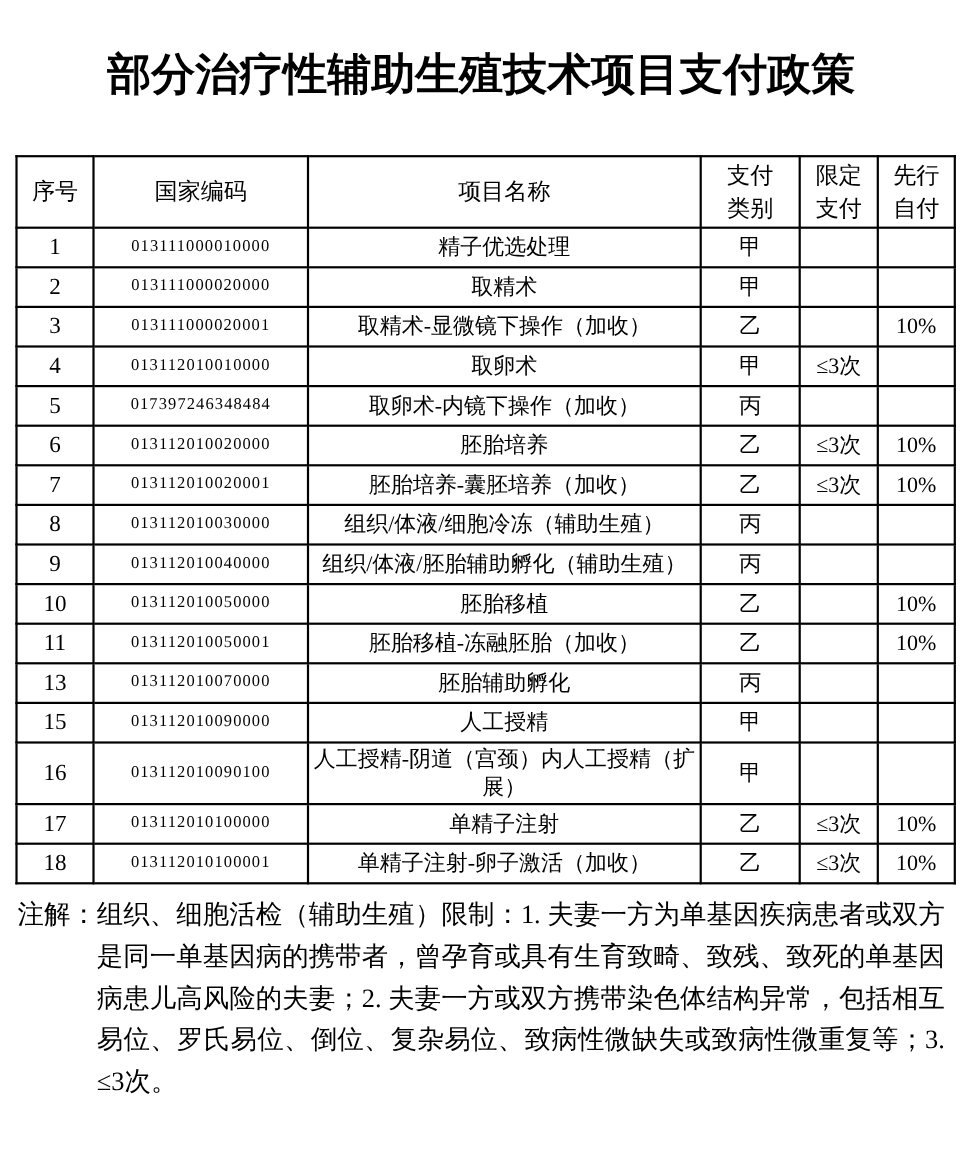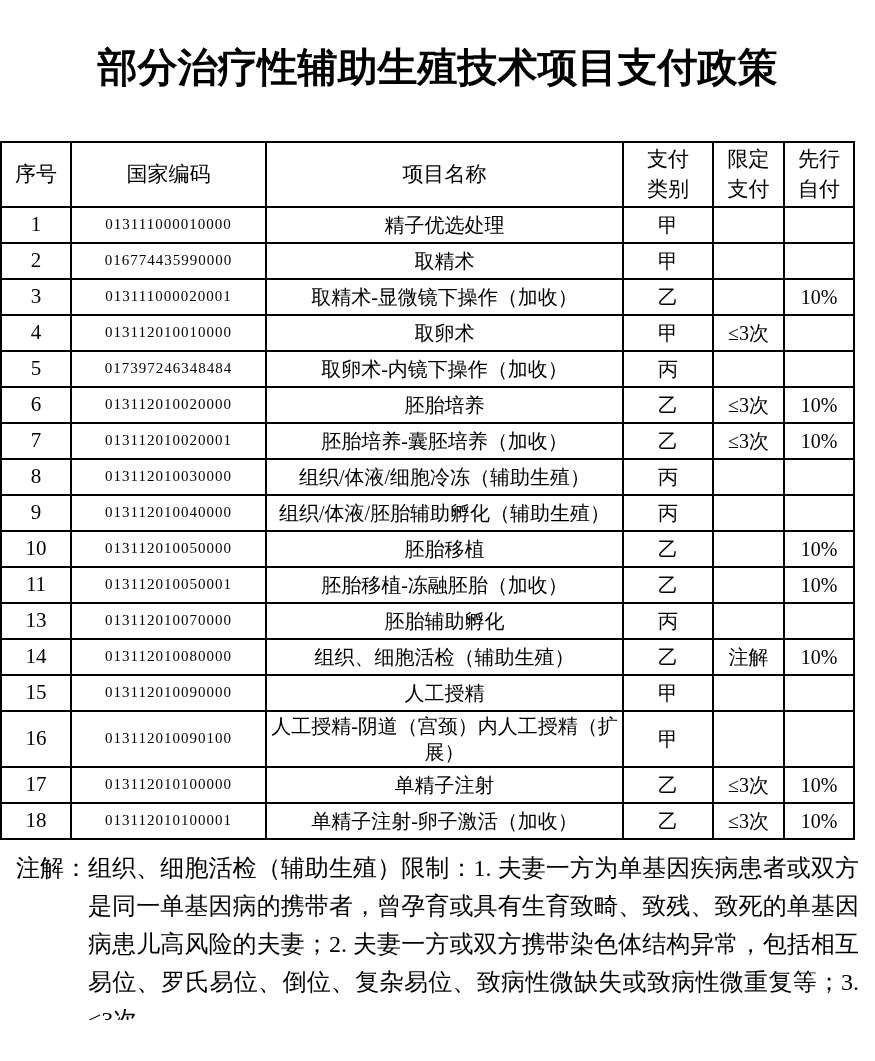--- a/index.html
+++ b/index.html
@@ -21,21 +21,21 @@
     text-align: center;
     font-size: 40px;
     line-height: 48px;
     font-weight: bold;
     letter-spacing: 0px;
   }
   table.policy {
     border-collapse: collapse;
     table-layout: fixed;
     width: 853px;
-    margin: 49px 0 0 0;
+    margin: 49px 0 0 14px;
   }
   table.policy th,
   table.policy td {
     border: 2px solid #000000;
     text-align: center;
     vertical-align: middle;
     box-sizing: border-box;
     padding: 1px 4px;
     overflow: hidden;
   }
@@ -110,21 +110,21 @@
         <tr>
           <td class="cell-serial">1</td>
           <td class="cell-code">013111000010000</td>
           <td class="cell-name">精子优选处理</td>
           <td class="cell-pay-class">甲</td>
           <td class="cell-limit"></td>
           <td class="cell-copay"></td>
         </tr>
         <tr>
           <td class="cell-serial">2</td>
-          <td class="cell-code">016774435990000</td>
+          <td class="cell-code">013111000020000</td>
           <td class="cell-name">取精术</td>
           <td class="cell-pay-class">甲</td>
           <td class="cell-limit"></td>
           <td class="cell-copay"></td>
         </tr>
         <tr>
           <td class="cell-serial">3</td>
           <td class="cell-code">013111000020001</td>
           <td class="cell-name">取精术-显微镜下操作（加收）</td>
           <td class="cell-pay-class">乙</td>
@@ -195,28 +195,20 @@
           <td class="cell-limit"></td>
           <td class="cell-copay">10%</td>
         </tr>
         <tr>
           <td class="cell-serial">13</td>
           <td class="cell-code">013112010070000</td>
           <td class="cell-name">胚胎辅助孵化</td>
           <td class="cell-pay-class">丙</td>
           <td class="cell-limit"></td>
           <td class="cell-copay"></td>
-        </tr>
-        <tr>
-          <td class="cell-serial">14</td>
-          <td class="cell-code">013112010080000</td>
-          <td class="cell-name">组织、细胞活检（辅助生殖）</td>
-          <td class="cell-pay-class">乙</td>
-          <td class="cell-limit">注解</td>
-          <td class="cell-copay">10%</td>
         </tr>
         <tr>
           <td class="cell-serial">15</td>
           <td class="cell-code">013112010090000</td>
           <td class="cell-name">人工授精</td>
           <td class="cell-pay-class">甲</td>
           <td class="cell-limit"></td>
           <td class="cell-copay"></td>
         </tr>
         <tr>

